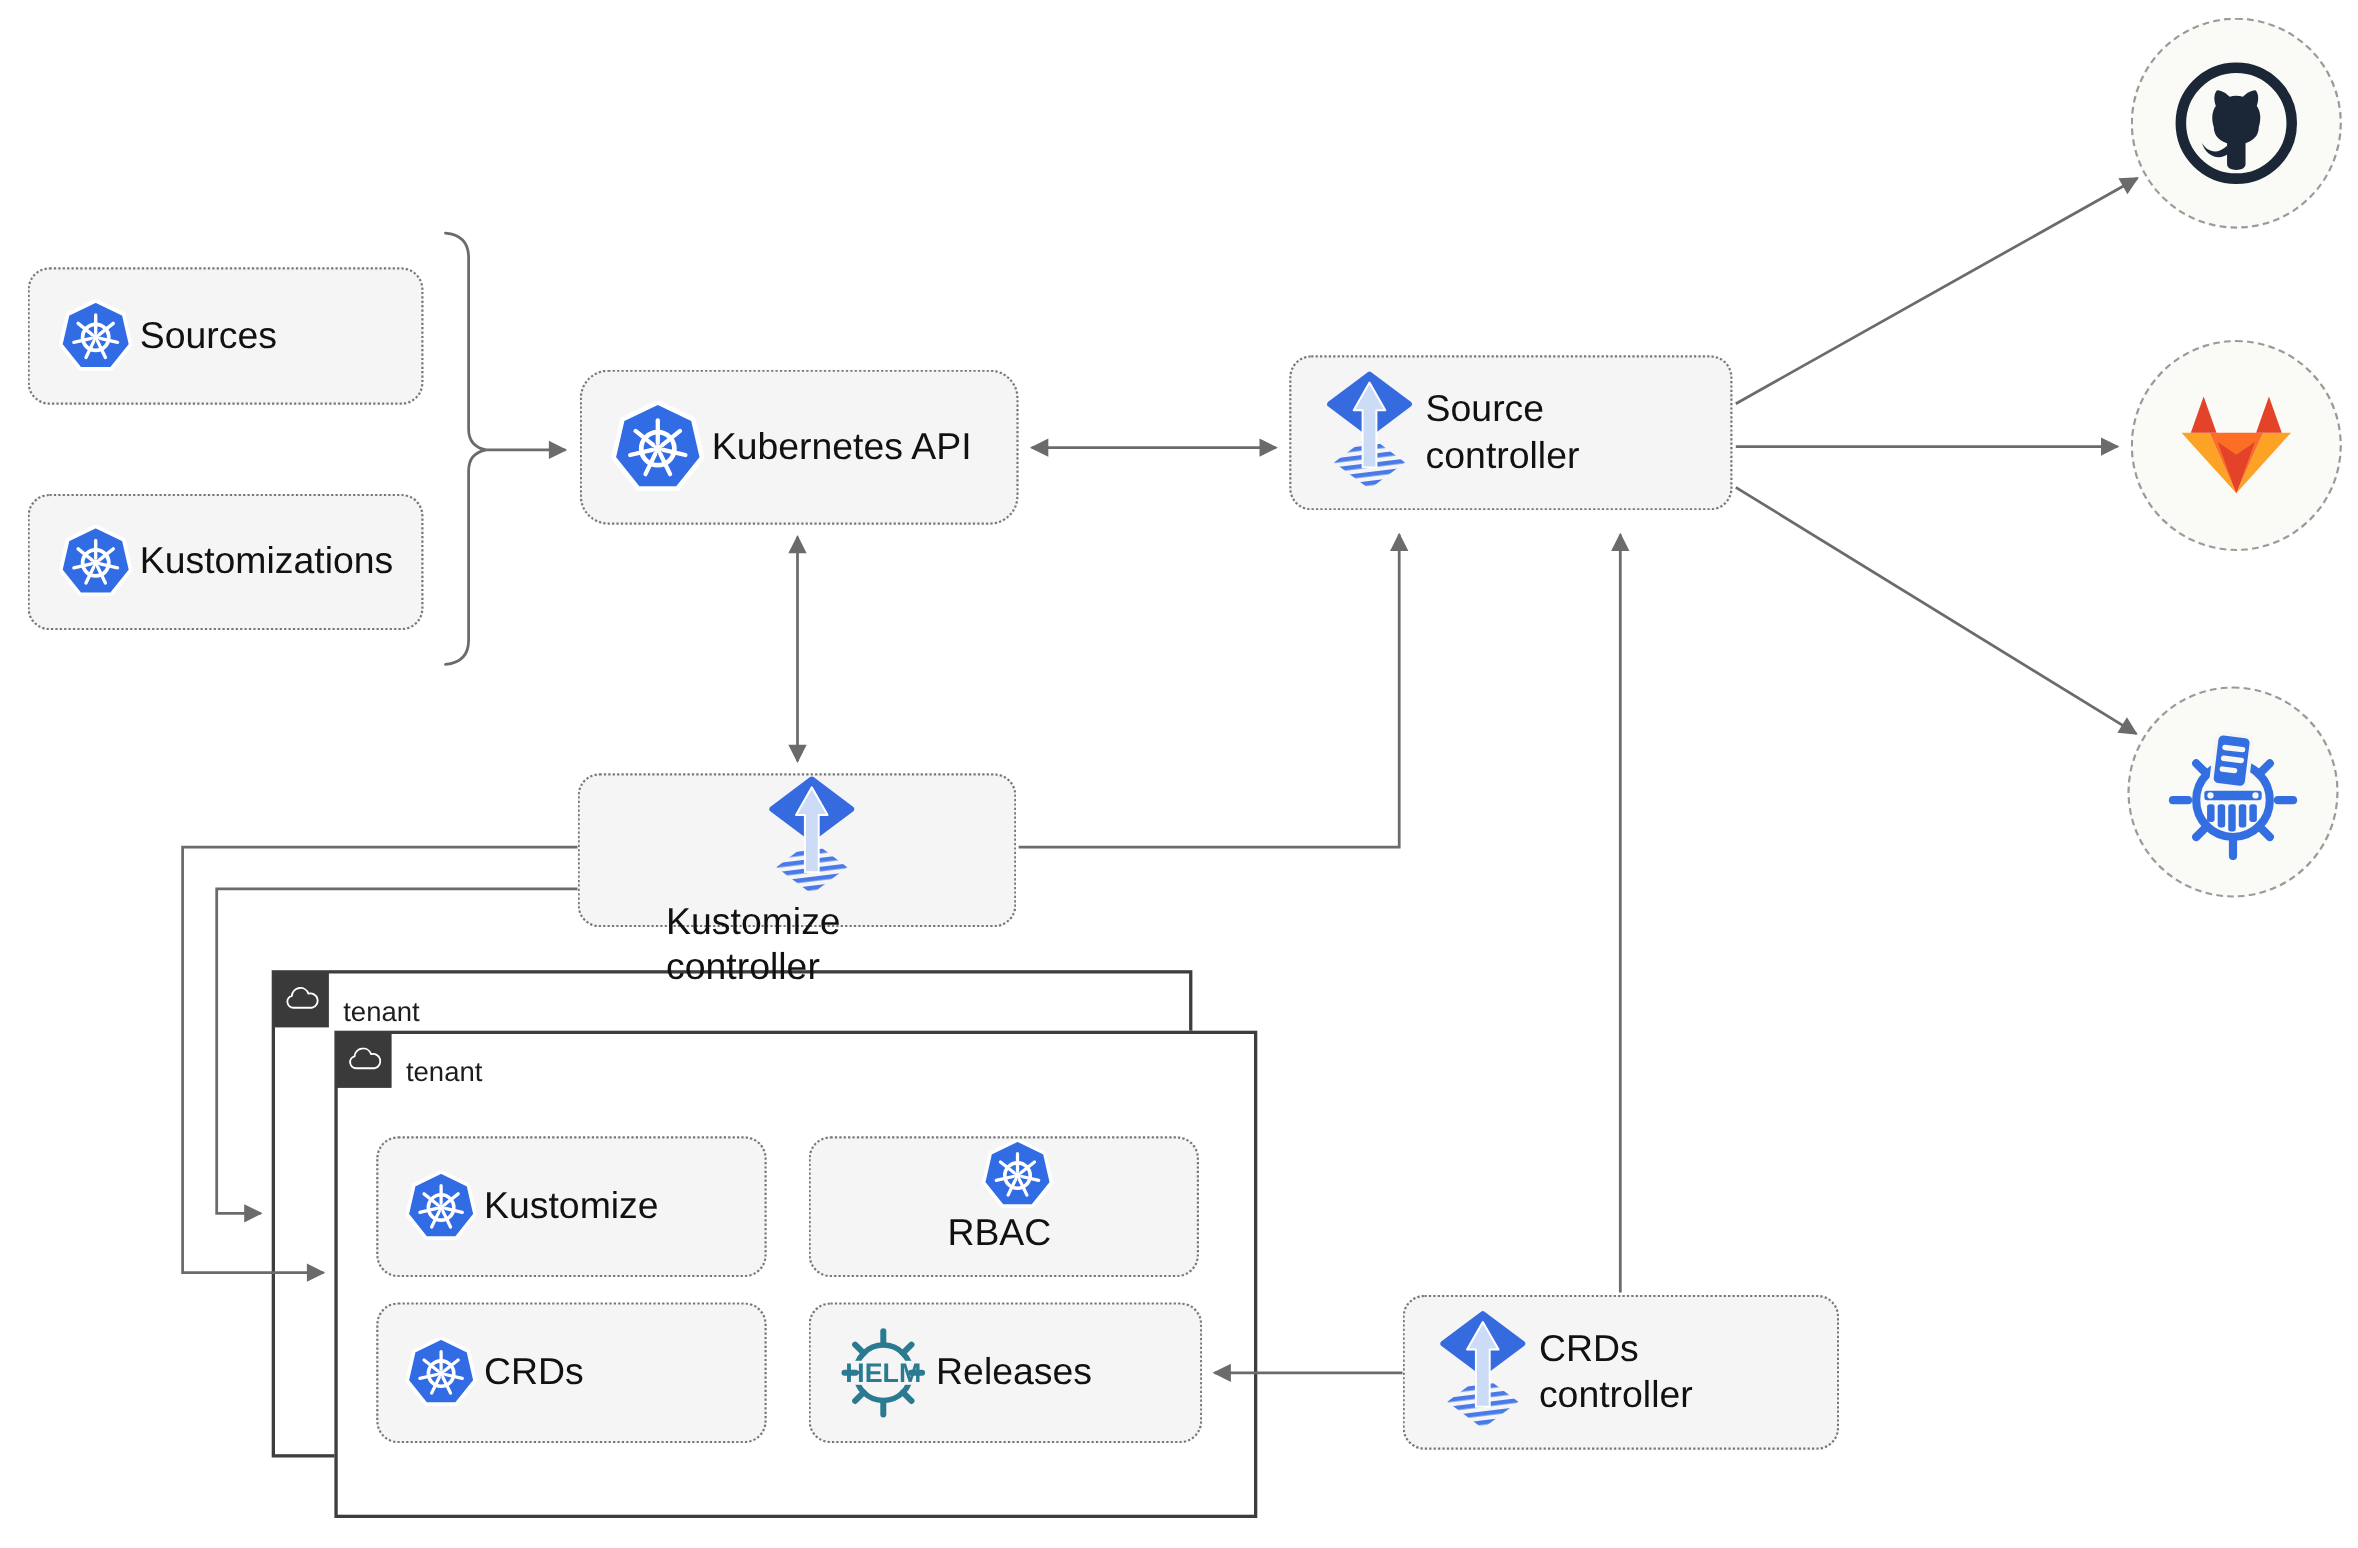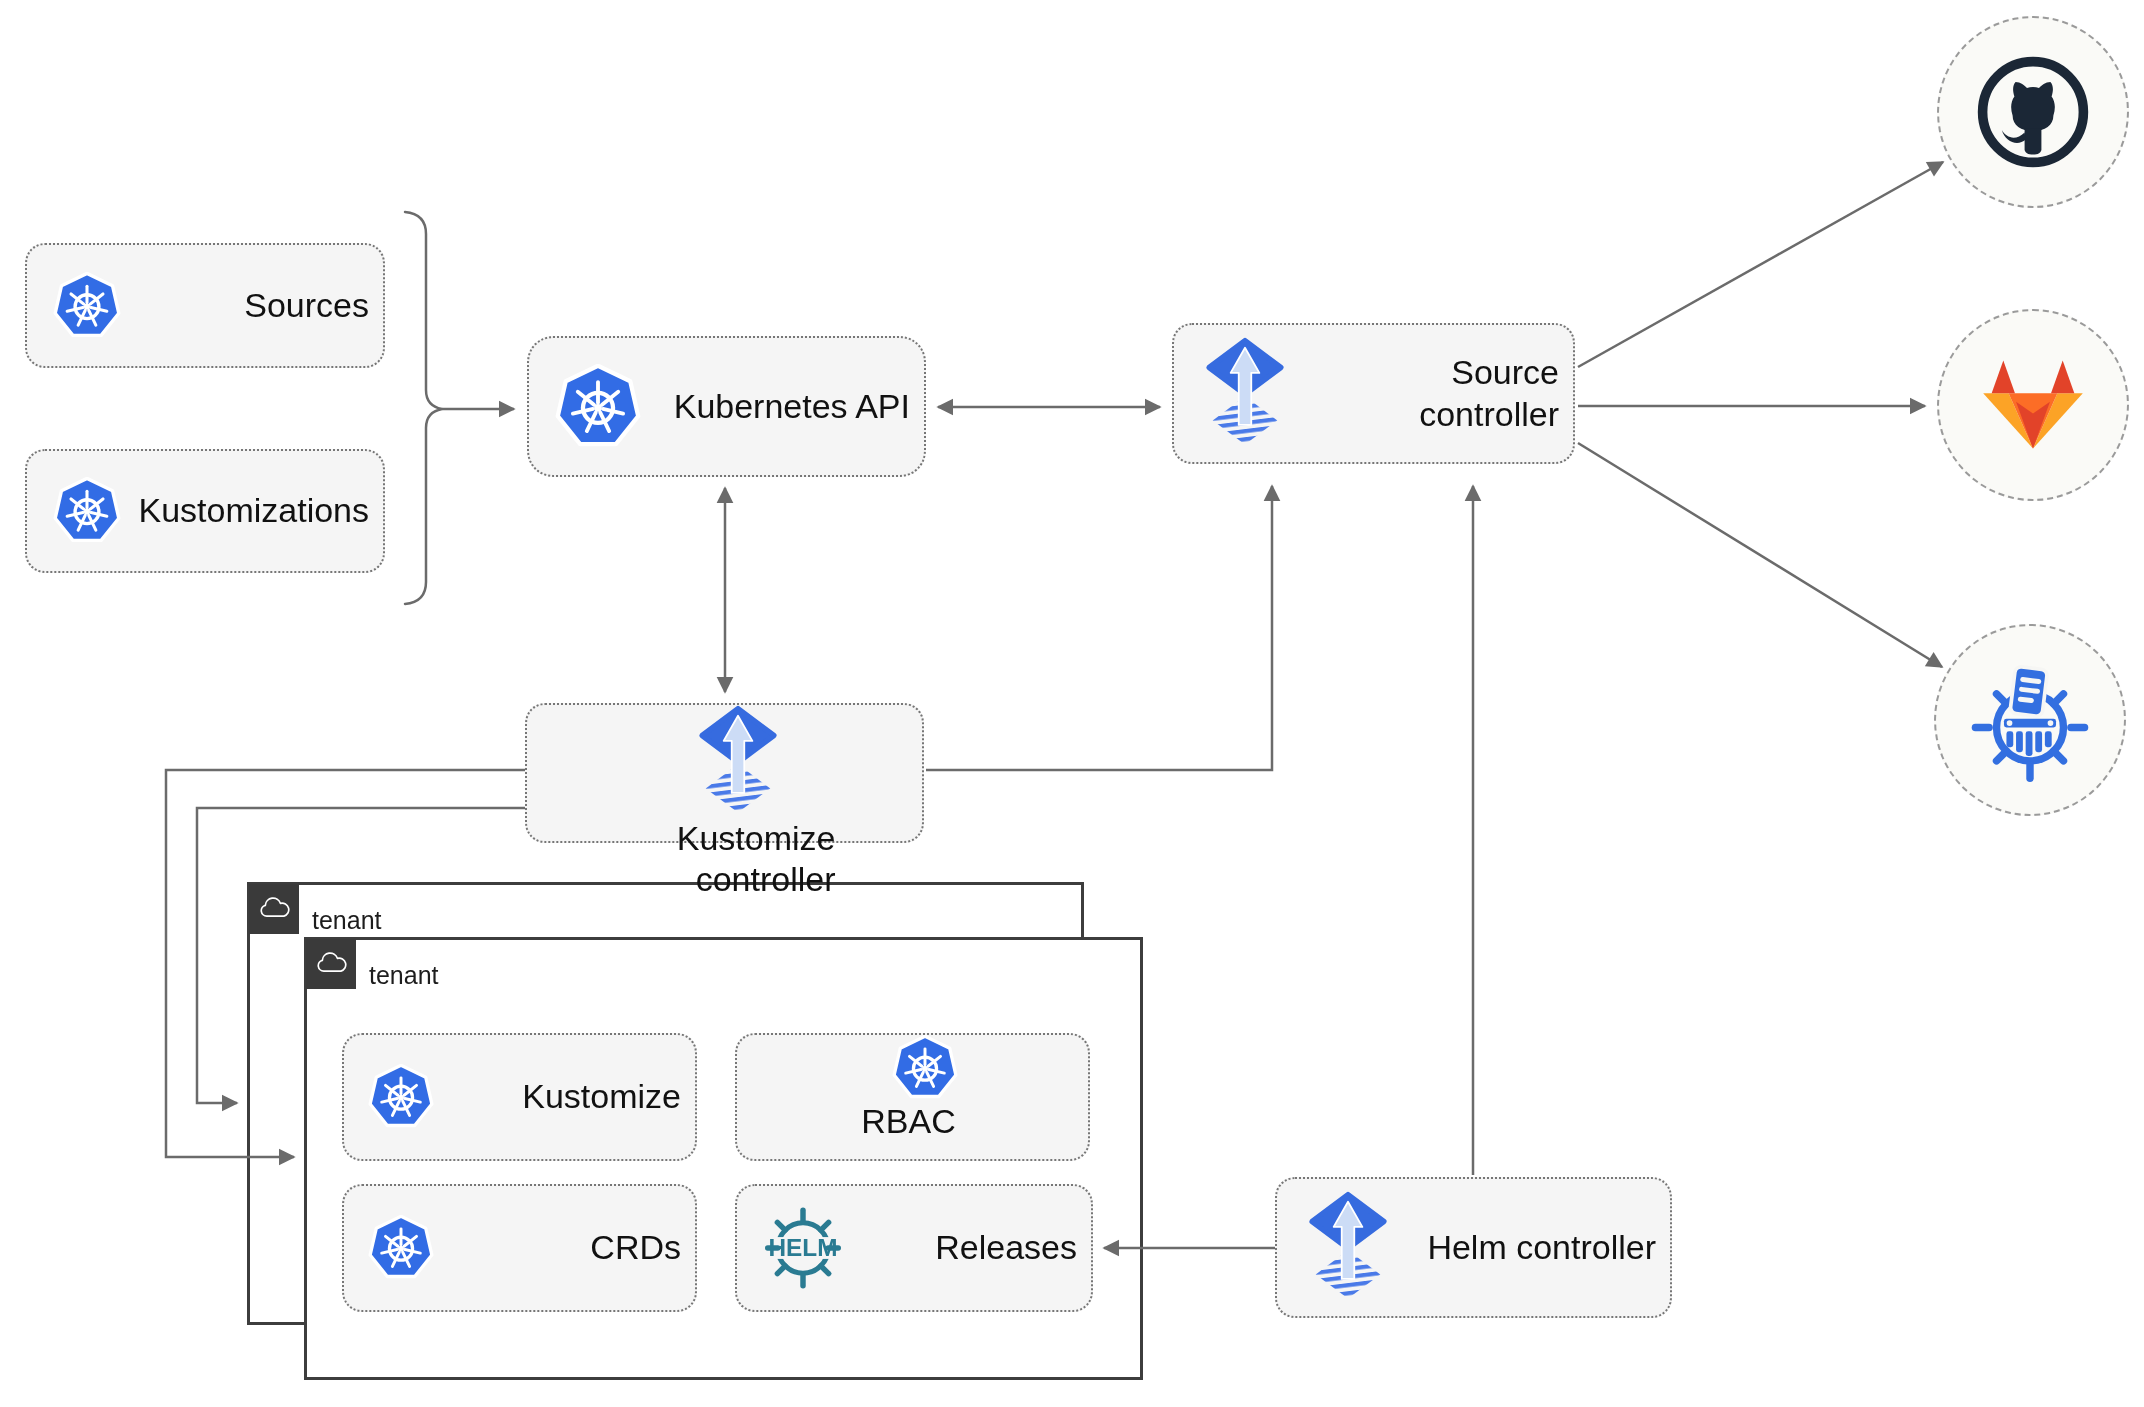--- a/index.html
+++ b/index.html
@@ -7,21 +7,21 @@
           font-family:"Liberation Sans",sans-serif;overflow:hidden;}
 
   
   #connectors{position:absolute;left:0;top:0;width:2144px;height:1407px;
               z-index:40;pointer-events:none;}
 
   
   .node{position:absolute;background:#f5f5f5;border:2.5px dotted #767676;
         border-radius:20px;display:flex;align-items:center;z-index:20;box-sizing:border-box;}
   .node-icon{margin-left:26px;flex:0 0 auto;display:flex;align-items:center;}
-  .node-label{flex:1;text-align:right;font-size:34px;color:#111;line-height:1.22;
+  .node-label{flex:1;text-align:left;font-size:34px;color:#111;line-height:1.22;
               padding:0 14px 0 6px;}
   .two-line .node-label span{display:inline-block;max-width:230px;}
 
   #node-sources       {left:25px;  top:243px; width:360px; height:125px;}
   #node-kustomizations{left:25px;  top:449px; width:360px; height:124px;}
   #node-k8s-api       {left:527px; top:336px; width:399px; height:141px;border-radius:26px;}
   #node-source-ctrl   {left:1172px;top:323px; width:403px; height:141px;}
   #node-kustomize-ctrl{left:525px; top:703px; width:399px; height:140px;flex-direction:column;}
   #node-helm-ctrl     {left:1275px;top:1177px;width:397px; height:141px;}
 
@@ -241,21 +241,21 @@
       </span>
     <span class="node-label"><span>Kustomize controller</span></span>
   </div>
 
   <div class="node two-line" id="node-helm-ctrl">
     <span class="node-icon">
       <svg width="90" height="113">
           <use href="#sym-flux"></use>
         </svg>
       </span>
-    <span class="node-label"><span>Helm controller</span></span>
+    <span class="node-label"><span>CRDs controller</span></span>
   </div>
 
   <div class="node" id="node-namespaces">
     <span class="node-icon">
       <svg width="66" height="66">
           <use href="#sym-k8s"></use>
         </svg>
       </span>
     <span class="node-label">Kustomize</span>
   </div>

